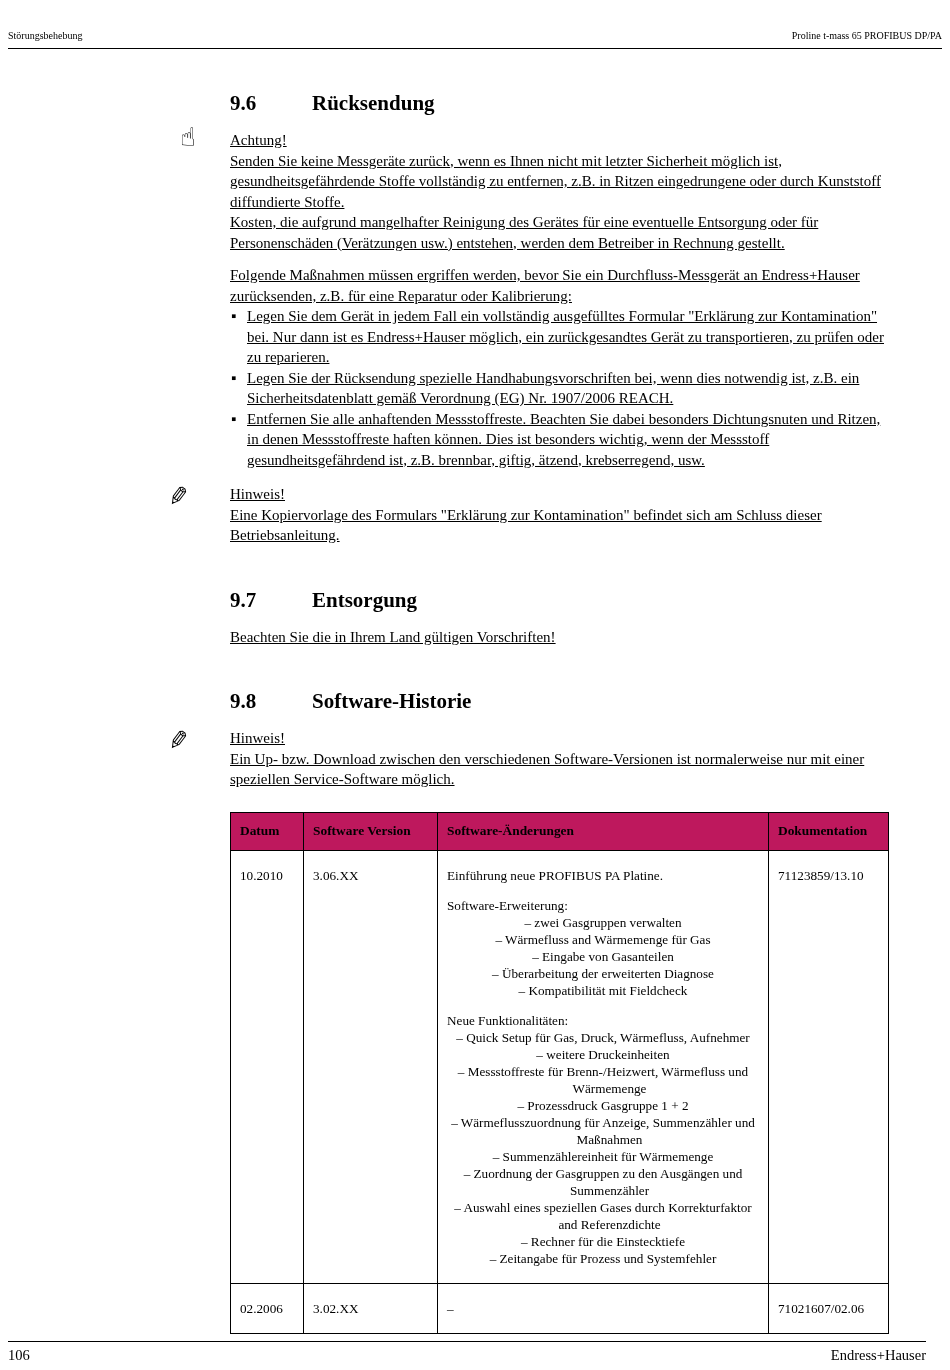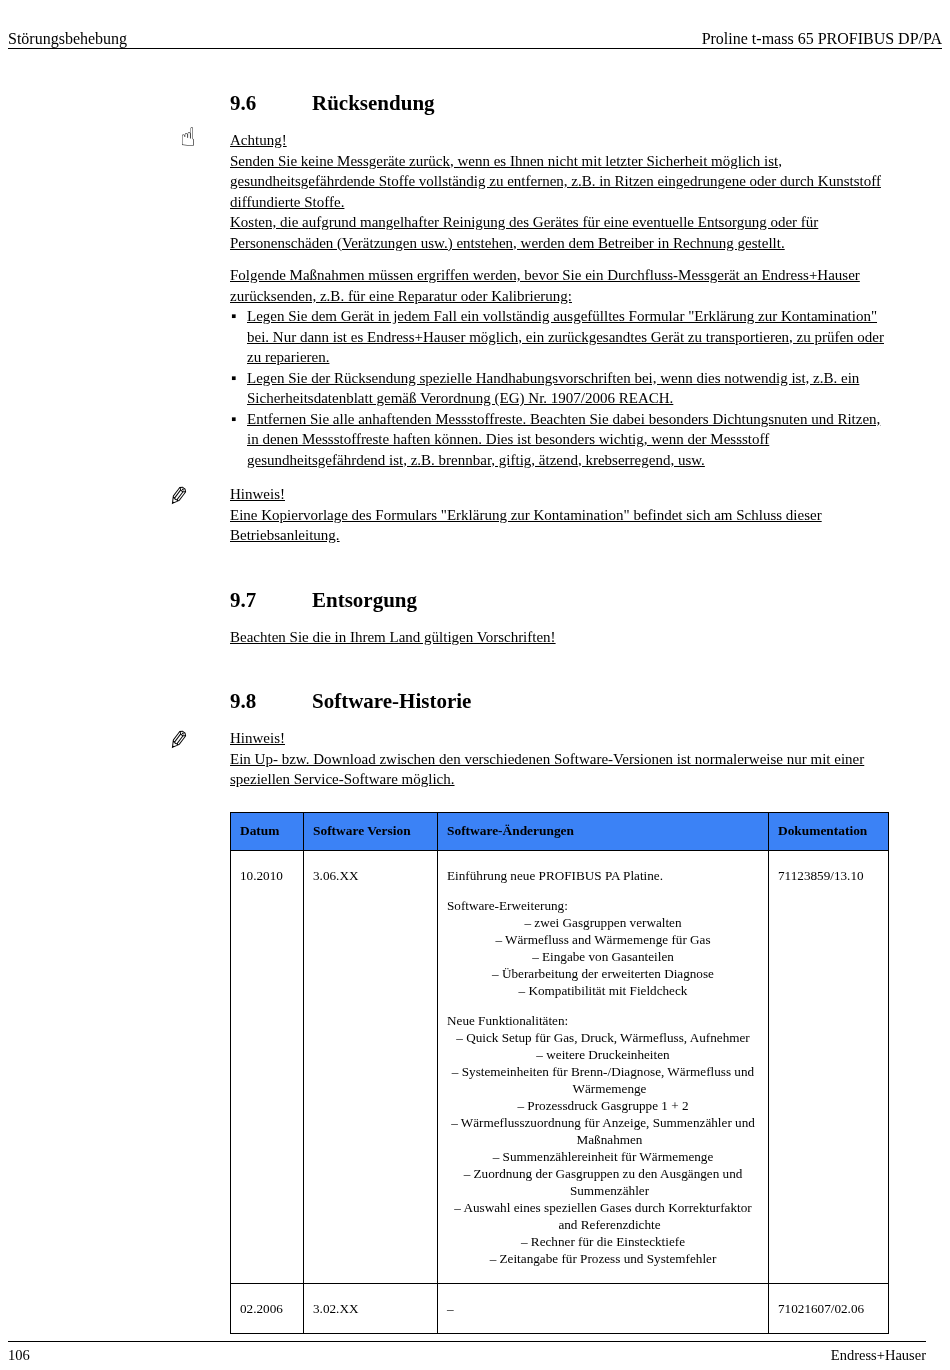--- a/index.html
+++ b/index.html
@@ -12,22 +12,22 @@
   .page {
     position:relative;
     width:950px; height:1370px;
     padding:30px 8px 0 8px;
     overflow:hidden;
     background:#fff;
   }
   
   .running-header {
     display:flex; justify-content:space-between; align-items:flex-end;
-    font-size:16px;
-    padding-bottom:0;
+    font-size:10px;
+    padding-bottom:7px;
     border-bottom:1px solid #000;
   }
   .running-footer {
     position:absolute; left:8px; right:24px; bottom:6px;
     display:flex; justify-content:space-between;
     font-size:14.5px;
     border-top:1px solid #000;
     padding-top:5px;
   }
   
@@ -54,21 +54,21 @@
   
   .sw-table {
     border-collapse:collapse; table-layout:fixed;
     width:658px; margin-top:22px;
     font-size:13.2px;
   }
   .sw-table th, .sw-table td {
     border:1px solid #000; text-align:left; vertical-align:top;
   }
   .sw-table th {
-    background:#3b82f6; font-weight:bold;
+    background:#be185d; font-weight:bold;
     height:38px; padding:0 9px; vertical-align:middle;
     font-size:13.4px;
   }
   .sw-table td { padding:16px 9px; line-height:17px; }
   .tbl-group { margin-top:13px; }
   .tbl-item { padding-left:13px; text-indent:-13px;text-align:center; }
 </style>
 </head>
 <body>
 
@@ -155,21 +155,21 @@
                 <div class="tbl-item">– zwei Gasgruppen verwalten</div>
                 <div class="tbl-item">– Wärmefluss and Wärmemenge für Gas</div>
                 <div class="tbl-item">– Eingabe von Gasanteilen</div>
                 <div class="tbl-item">– Überarbeitung der erweiterten Diagnose</div>
                 <div class="tbl-item">– Kompatibilität mit Fieldcheck</div>
               </div>
               <div class="tbl-group">
                 <div>Neue Funktionalitäten:</div>
                 <div class="tbl-item">– Quick Setup für Gas, Druck, Wärmefluss, Aufnehmer</div>
                 <div class="tbl-item">– weitere Druckeinheiten</div>
-                <div class="tbl-item">– Systemeinheiten für Brenn-/Diagnose, Wärmefluss und Wärmemenge</div>
+                <div class="tbl-item">– Messstoffreste für Brenn-/Heizwert, Wärmefluss und Wärmemenge</div>
                 <div class="tbl-item">– Prozessdruck Gasgruppe 1 + 2</div>
                 <div class="tbl-item">– Wärmeflusszuordnung für Anzeige, Summenzähler und Maßnahmen</div>
                 <div class="tbl-item">– Summenzählereinheit für Wärmemenge</div>
                 <div class="tbl-item">– Zuordnung der Gasgruppen zu den Ausgängen und Summenzähler</div>
                 <div class="tbl-item">– Auswahl eines speziellen Gases durch Korrekturfaktor and Referenzdichte</div>
                 <div class="tbl-item">– Rechner für die Einstecktiefe</div>
                 <div class="tbl-item">– Zeitangabe für Prozess und Systemfehler</div>
               </div>
             </td>
             <td>71123859/13.10</td>

